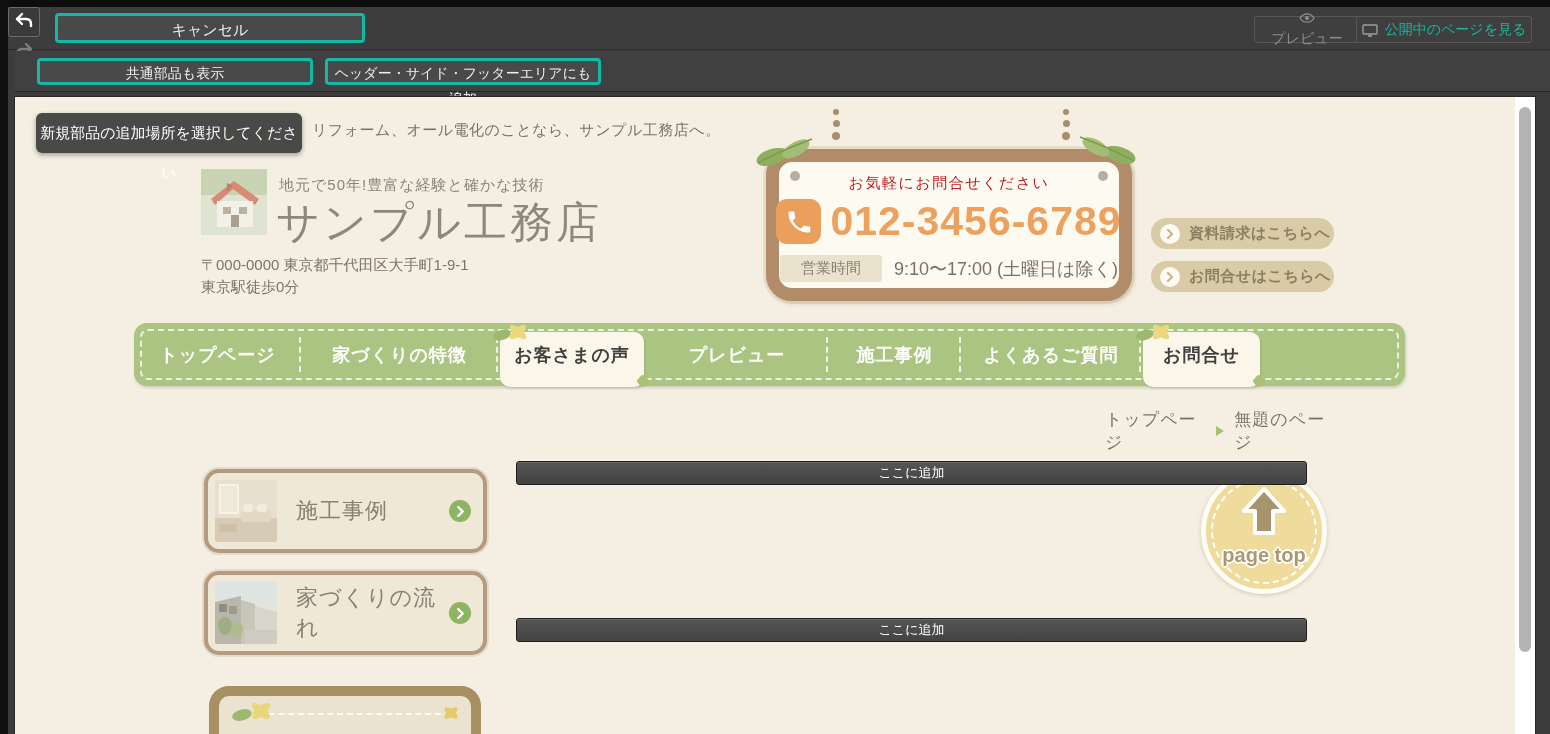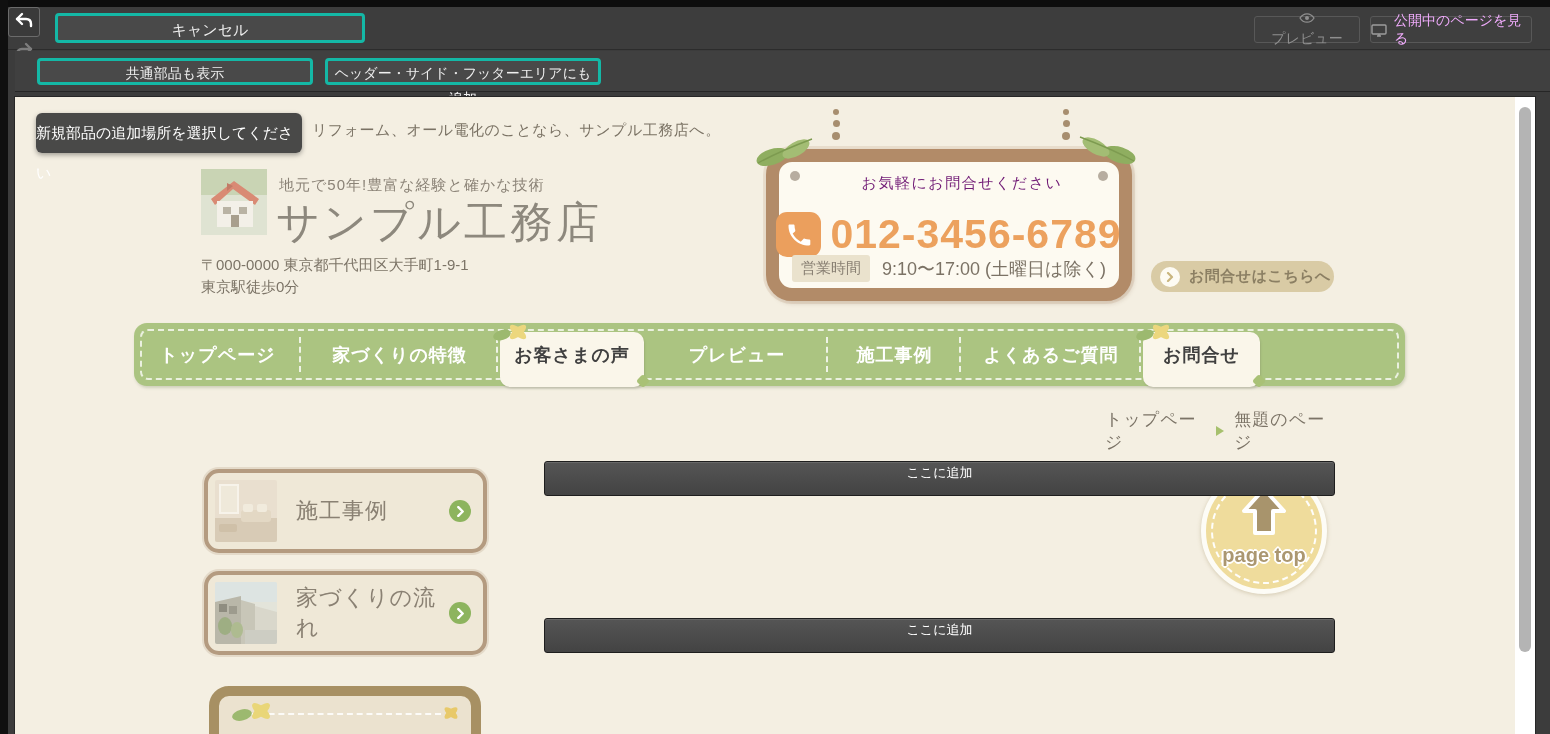--- a/index.html
+++ b/index.html
@@ -13,32 +13,32 @@
   .toolbar2 { position:absolute; left:15px; top:51px; right:0; height:41px; background:#404040; border-bottom:1px solid #262626; }
 
   .btn-dark { position:absolute; background:#494949; border:3px solid #14b8a6; border-radius:4px;
               color:#efefef; font-size:15px; text-align:center; cursor:pointer; }
   .btn-cancel { left:47px; top:6px; width:310px; height:30px; line-height:28px; }
   .btn-undo { left:366px; top:6px; width:32px; height:30px; background:#3a3a3a; border:1px solid #6b6b6b; border-radius:3px; display:flex; align-items:center; justify-content:center; }
   .btn-redo { left:399px; top:6px; width:32px; height:30px; background:transparent; border:1px solid transparent; display:flex; align-items:center; justify-content:center; }
   .btn-ghost { position:absolute; top:9px; height:27px; background:#3f3f3f; border:1px solid #585858; border-radius:3px;
                color:#8f8f8f; font-size:14px; display:flex; align-items:center; justify-content:center; gap:7px; cursor:pointer; }
   .btn-preview { right:190px; width:106px;flex-direction:column; }
-  .btn-published { right:18px; width:162px; color:#f0abfc; }
+  .btn-published { right:18px; width:176px; color:#14b8a6;text-align:right; }
   .btn-common { left:22px; top:7px; width:276px; height:27px; line-height:25px; font-size:14px; }
   .btn-addareas { left:310px; top:7px; width:276px; height:27px; line-height:25px; font-size:14px; }
   .icon-s { width:16px; height:12px; display:inline-block; }
 
   
   .frame { position:absolute; left:14px; top:96px; width:1522px; height:645px; background:#f4efe2; border:1px solid #272727; overflow:hidden; }
   .scrolltrack { position:absolute; right:0; top:0; width:20px; height:100%; background:#ffffff; z-index:15; }
   .scrollthumb { position:absolute; right:4px; top:10px; width:12px; height:545px; background:#b4b4b4; border-radius:7px; }
 
   .tooltip { position:absolute; left:21px; top:16px; width:266px; height:40px; background:rgba(66,66,66,.96);
-             border-radius:6px; color:#ffffff; font-size:15px; line-height:40px; text-align:left; z-index:20;
+             border-radius:6px; color:#ffffff; font-size:15px; line-height:40px; text-align:center; z-index:20;
              box-shadow:0 2px 5px rgba(0,0,0,.35); }
   .catchphrase { position:absolute; left:297px; top:24px; font-size:15px; color:#7a7264; letter-spacing:.5px; }
 
   
   .logo-img { position:absolute; left:186px; top:72px; width:66px; height:66px; }
   .tagline { position:absolute; left:264px; top:79px; font-size:15px; color:#8b8377; letter-spacing:1px; }
   .sitename { position:absolute; left:261px; top:97px; font-size:43px; font-weight:normal; color:#8d887d; letter-spacing:3px; }
   .address { position:absolute; left:186px; top:157px; font-size:15px; color:#7c7467; line-height:1.45; }
 
   
@@ -46,26 +46,26 @@
   .sign-frame { position:absolute; inset:0; background:#fdfaf1; border:13px solid #b28b68; border-radius:26px;
                 box-shadow:0 0 0 3px rgba(178,139,104,.18), 2px 3px 4px rgba(120,90,60,.18); }
   .dots { position:absolute; top:-40px; display:flex; flex-direction:column; align-items:center; gap:5px; }
   .dots.l { left:66px; } .dots.r { right:62px; }
   .dots span { background:#a78e6f; border-radius:50%; display:block; }
   .dots span:nth-child(1){ width:6px; height:6px; } .dots span:nth-child(2){ width:7px; height:7px; } .dots span:nth-child(3){ width:8px; height:8px; }
   .leaves { position:absolute; width:72px; height:42px; }
   .leaves.l { left:-16px; top:-16px; } .leaves.r { right:-10px; top:-18px; transform:scaleX(-1); }
   .pin { position:absolute; top:22px; width:10px; height:10px; border-radius:50%; background:#b7ada0; }
   .pin.l { left:24px; } .pin.r { right:24px; }
-  .sign-note { position:absolute; top:25px; width:100%; text-align:center; font-size:15px; color:#701a75; letter-spacing:1.5px;margin-left:13px; }
-  .phone-row { position:absolute; top:49px; left:0; width:100%; display:flex; align-items:center; justify-content:center; gap:9px;margin-top:13px; }
+  .sign-note { position:absolute; top:25px; width:100%; text-align:center; font-size:15px; color:#b91c1c; letter-spacing:1.5px; }
+  .phone-row { position:absolute; top:49px; left:0; width:100%; display:flex; align-items:center; justify-content:center; gap:9px; }
   .phone-icon { width:45px; height:45px; background:#eb9f5d; border-radius:11px; display:flex; align-items:center; justify-content:center; }
   .phone-number { font-size:41px; font-weight:bold; color:#eca15e; letter-spacing:1px; }
   .hours-row { position:absolute; top:106px; left:0; width:100%; display:flex; align-items:center; justify-content:center; gap:12px; }
-  .hours-badge { background:#eae2cd; border-radius:3px; padding:4px 9px; font-size:15px; color:#8a8174; }
+  .hours-badge { background:#eae2cd; border-radius:3px; padding:4px 21px; font-size:15px; color:#8a8174; }
   .hours-text { font-size:18px; color:#7b7265; }
 
   
   .cta { position:absolute; left:1136px; width:183px; height:31px; background:#d9cba5; border-radius:16px;
          display:flex; align-items:center; gap:9px; padding-left:9px; cursor:pointer; }
   .cta1 { top:121px; } .cta2 { top:164px; }
   .cta .circ { width:20px; height:20px; border-radius:50%; background:#fdfbf3; display:flex; align-items:center; justify-content:center; }
   .cta .lbl { font-size:15px; font-weight:bold; color:#8b7f63; letter-spacing:.5px; }
 
   
@@ -81,21 +81,21 @@
                         box-shadow:1px 2px 2px rgba(100,100,80,.2); z-index:1; }
   .deco-tl { position:absolute; left:-6px; top:-2px; z-index:3; }
   .deco-br { position:absolute; right:-5px; bottom:-7px; z-index:3; }
 
   
   .breadcrumb { position:absolute; top:311px; left:1090px; width:230px; display:flex; align-items:center; gap:10px; justify-content:flex-end; }
   .breadcrumb .bc { font-size:17px; color:#7b7366; letter-spacing:1px; cursor:pointer; }
   .bc-arrow { width:0; height:0; border-left:8px solid #a6c06d; border-top:5px solid transparent; border-bottom:5px solid transparent; }
 
   
-  .addbar { position:absolute; left:529px; width:791px; height:35px; background:linear-gradient(#555,#434343);
+  .addbar { position:absolute; left:501px; width:791px; height:24px; background:linear-gradient(#555,#434343);
             border:1px solid #1e1e1e; border-radius:3px; color:#ffffff; font-size:13px; text-align:center;
             line-height:22px; cursor:pointer; z-index:6; box-shadow:0 1px 0 rgba(255,255,255,.12) inset; }
   .addbar1 { top:364px; } .addbar2 { top:521px; }
 
   
   .pagetop { position:absolute; left:1186px; top:371px; width:126px; height:126px; border-radius:50%;
              background:#efdc9c; border:5px solid #fdfcf6; box-shadow:0 1px 4px rgba(150,130,80,.35); z-index:4; cursor:pointer; }
   .pagetop .dash { position:absolute; inset:5px; border:2px dashed rgba(255,255,255,.95); border-radius:50%; }
   .pagetop .arrow { position:absolute; left:50%; top:12px; transform:translateX(-50%); }
   .pagetop .lbl { position:absolute; left:0; right:0; top:71px; text-align:center; font-size:20px; font-weight:bold; color:#ab9770;
@@ -226,20 +226,28 @@
           </svg>
       </div>
       <div class="phone-number">012-3456-6789</div>
     </div>
     <div class="hours-row">
       <span class="hours-badge">営業時間</span>
       <span class="hours-text">9:10〜17:00 (土曜日は除く)</span>
     </div>
   </div>
 
+  <div class="cta cta1">
+    <span class="circ">
+      <svg width="10" height="10" viewBox="0 0 10 10">
+          <path d="M3 1l4 4-4 4" fill="none" stroke="#c9b57e" stroke-width="2.2" stroke-linecap="round" stroke-linejoin="round"></path>
+        </svg>
+    </span>
+    <span class="lbl">資料請求はこちらへ</span>
+  </div>
   <div class="cta cta2">
     <span class="circ">
       <svg width="10" height="10" viewBox="0 0 10 10">
           <path d="M3 1l4 4-4 4" fill="none" stroke="#c9b57e" stroke-width="2.2" stroke-linecap="round" stroke-linejoin="round"></path>
         </svg>
     </span>
     <span class="lbl">お問合せはこちらへ</span>
   </div>
 
   <div class="nav">

